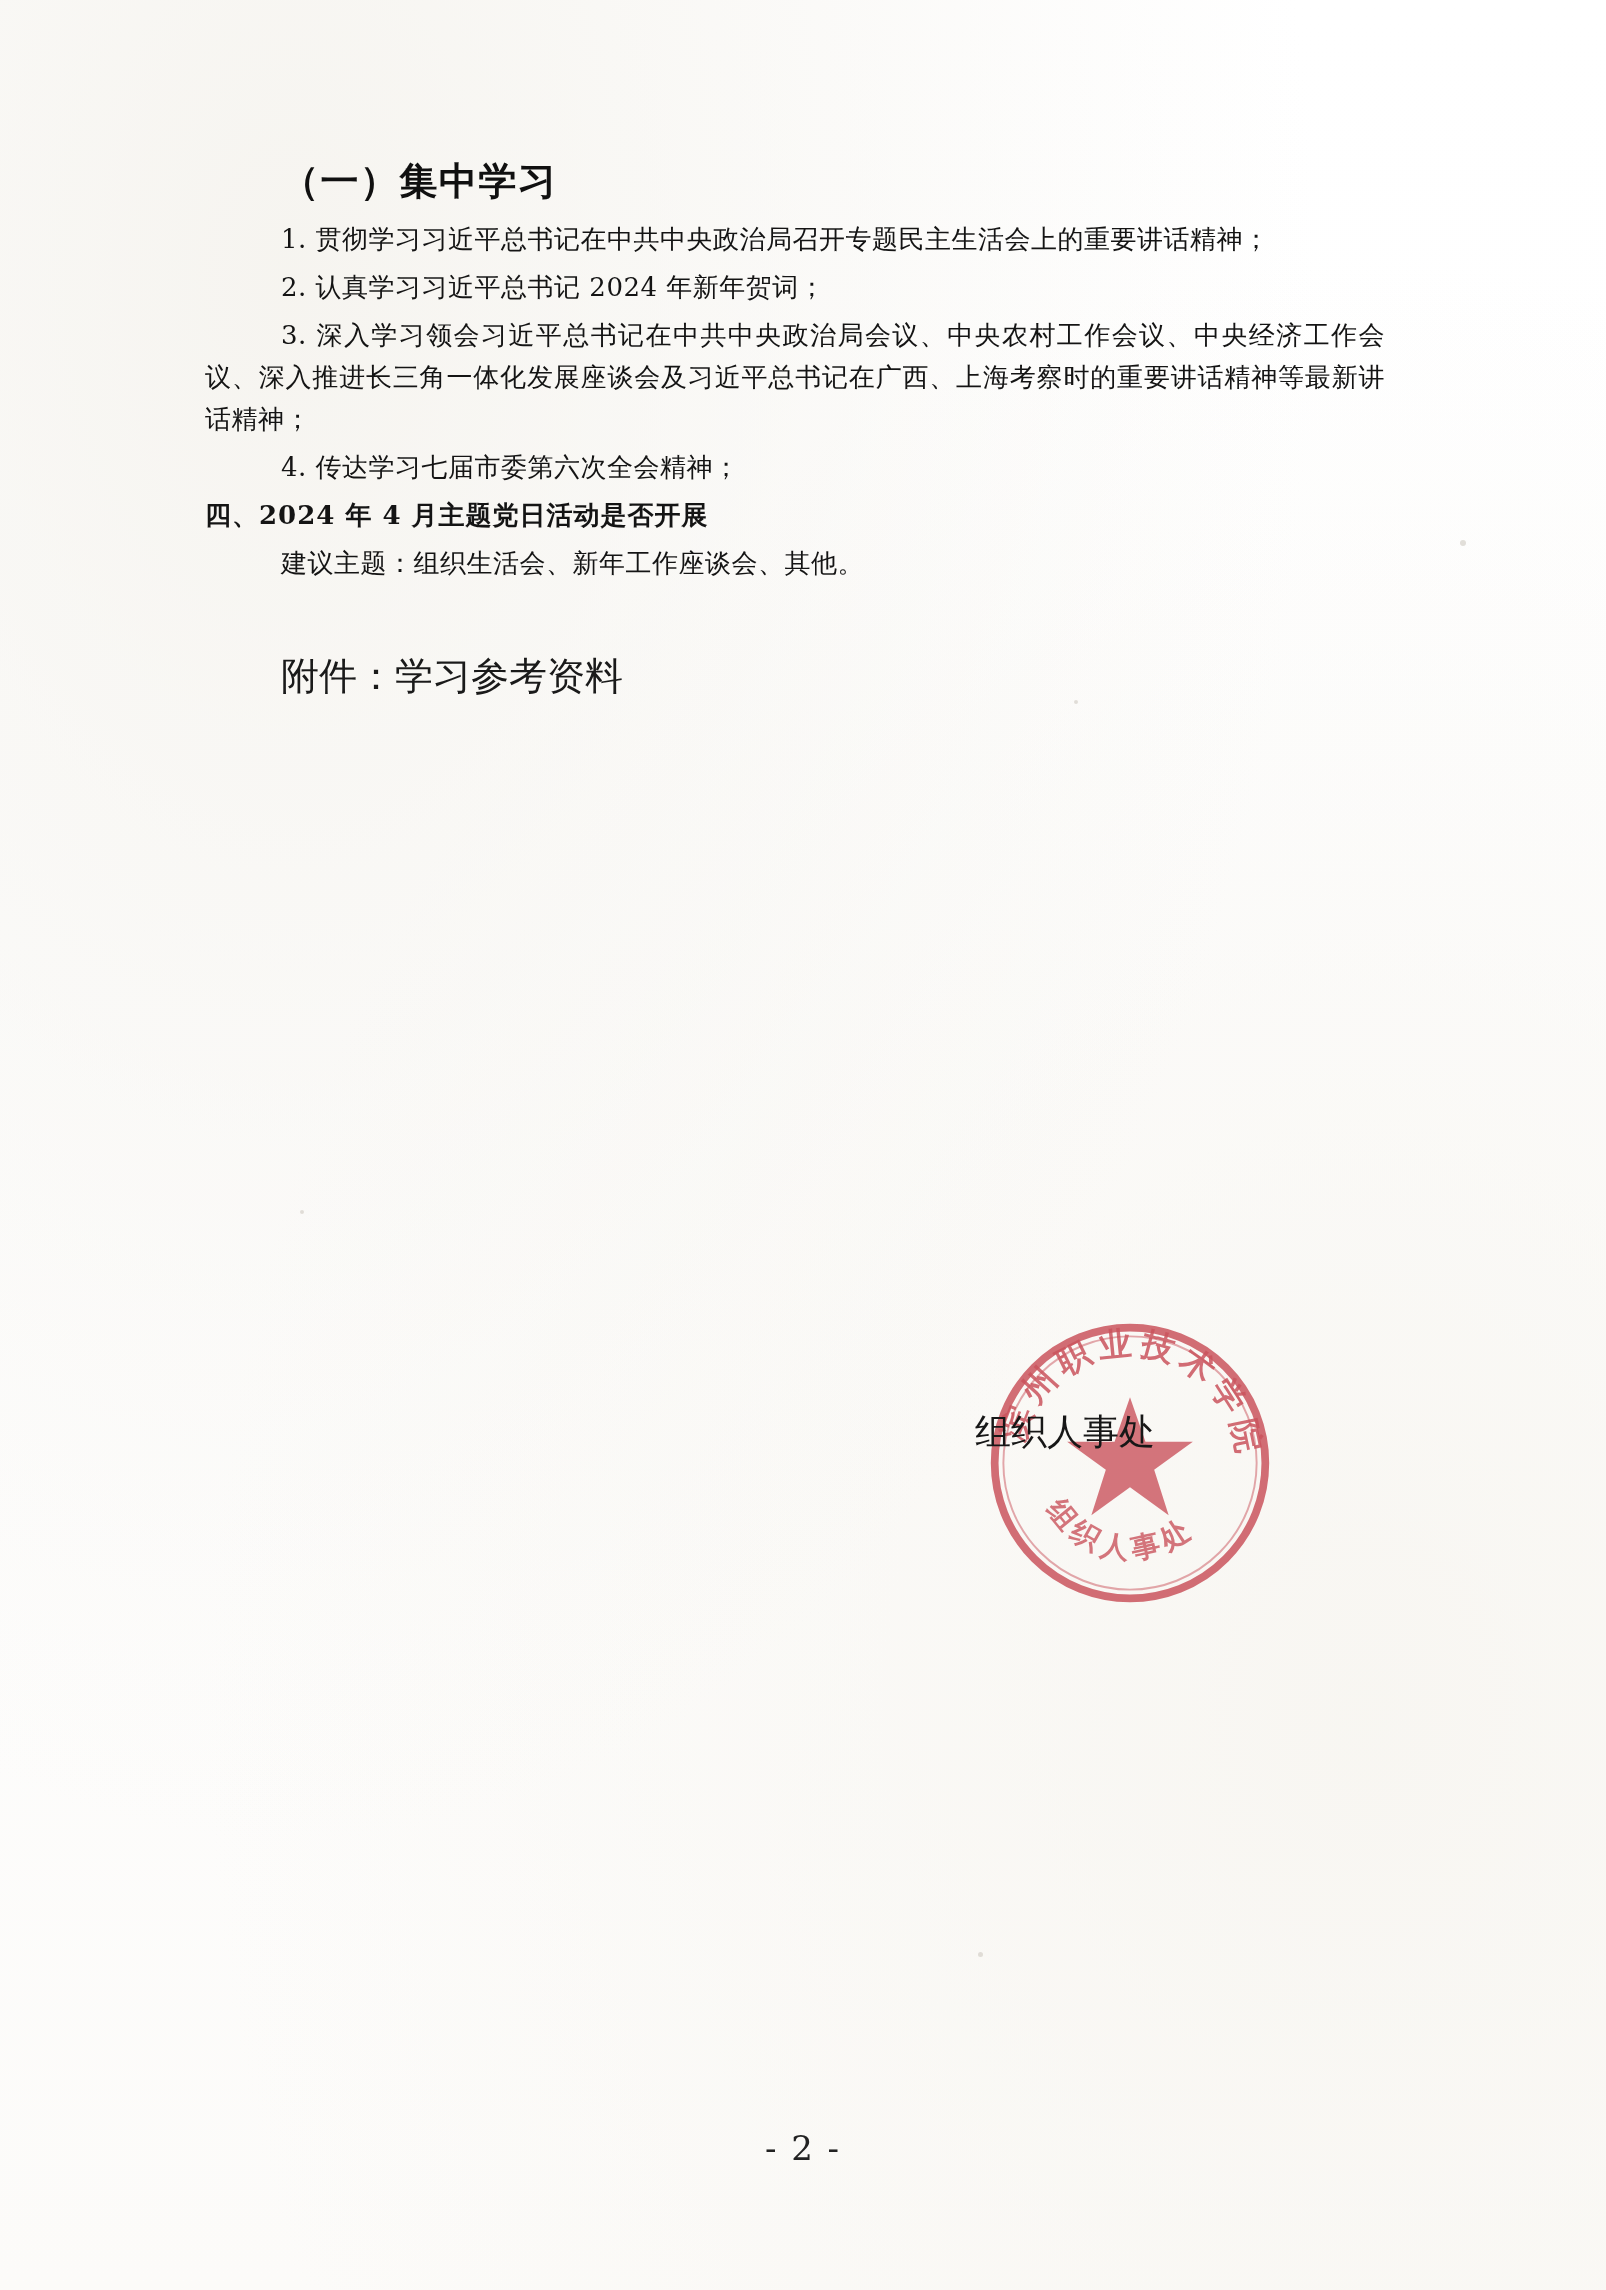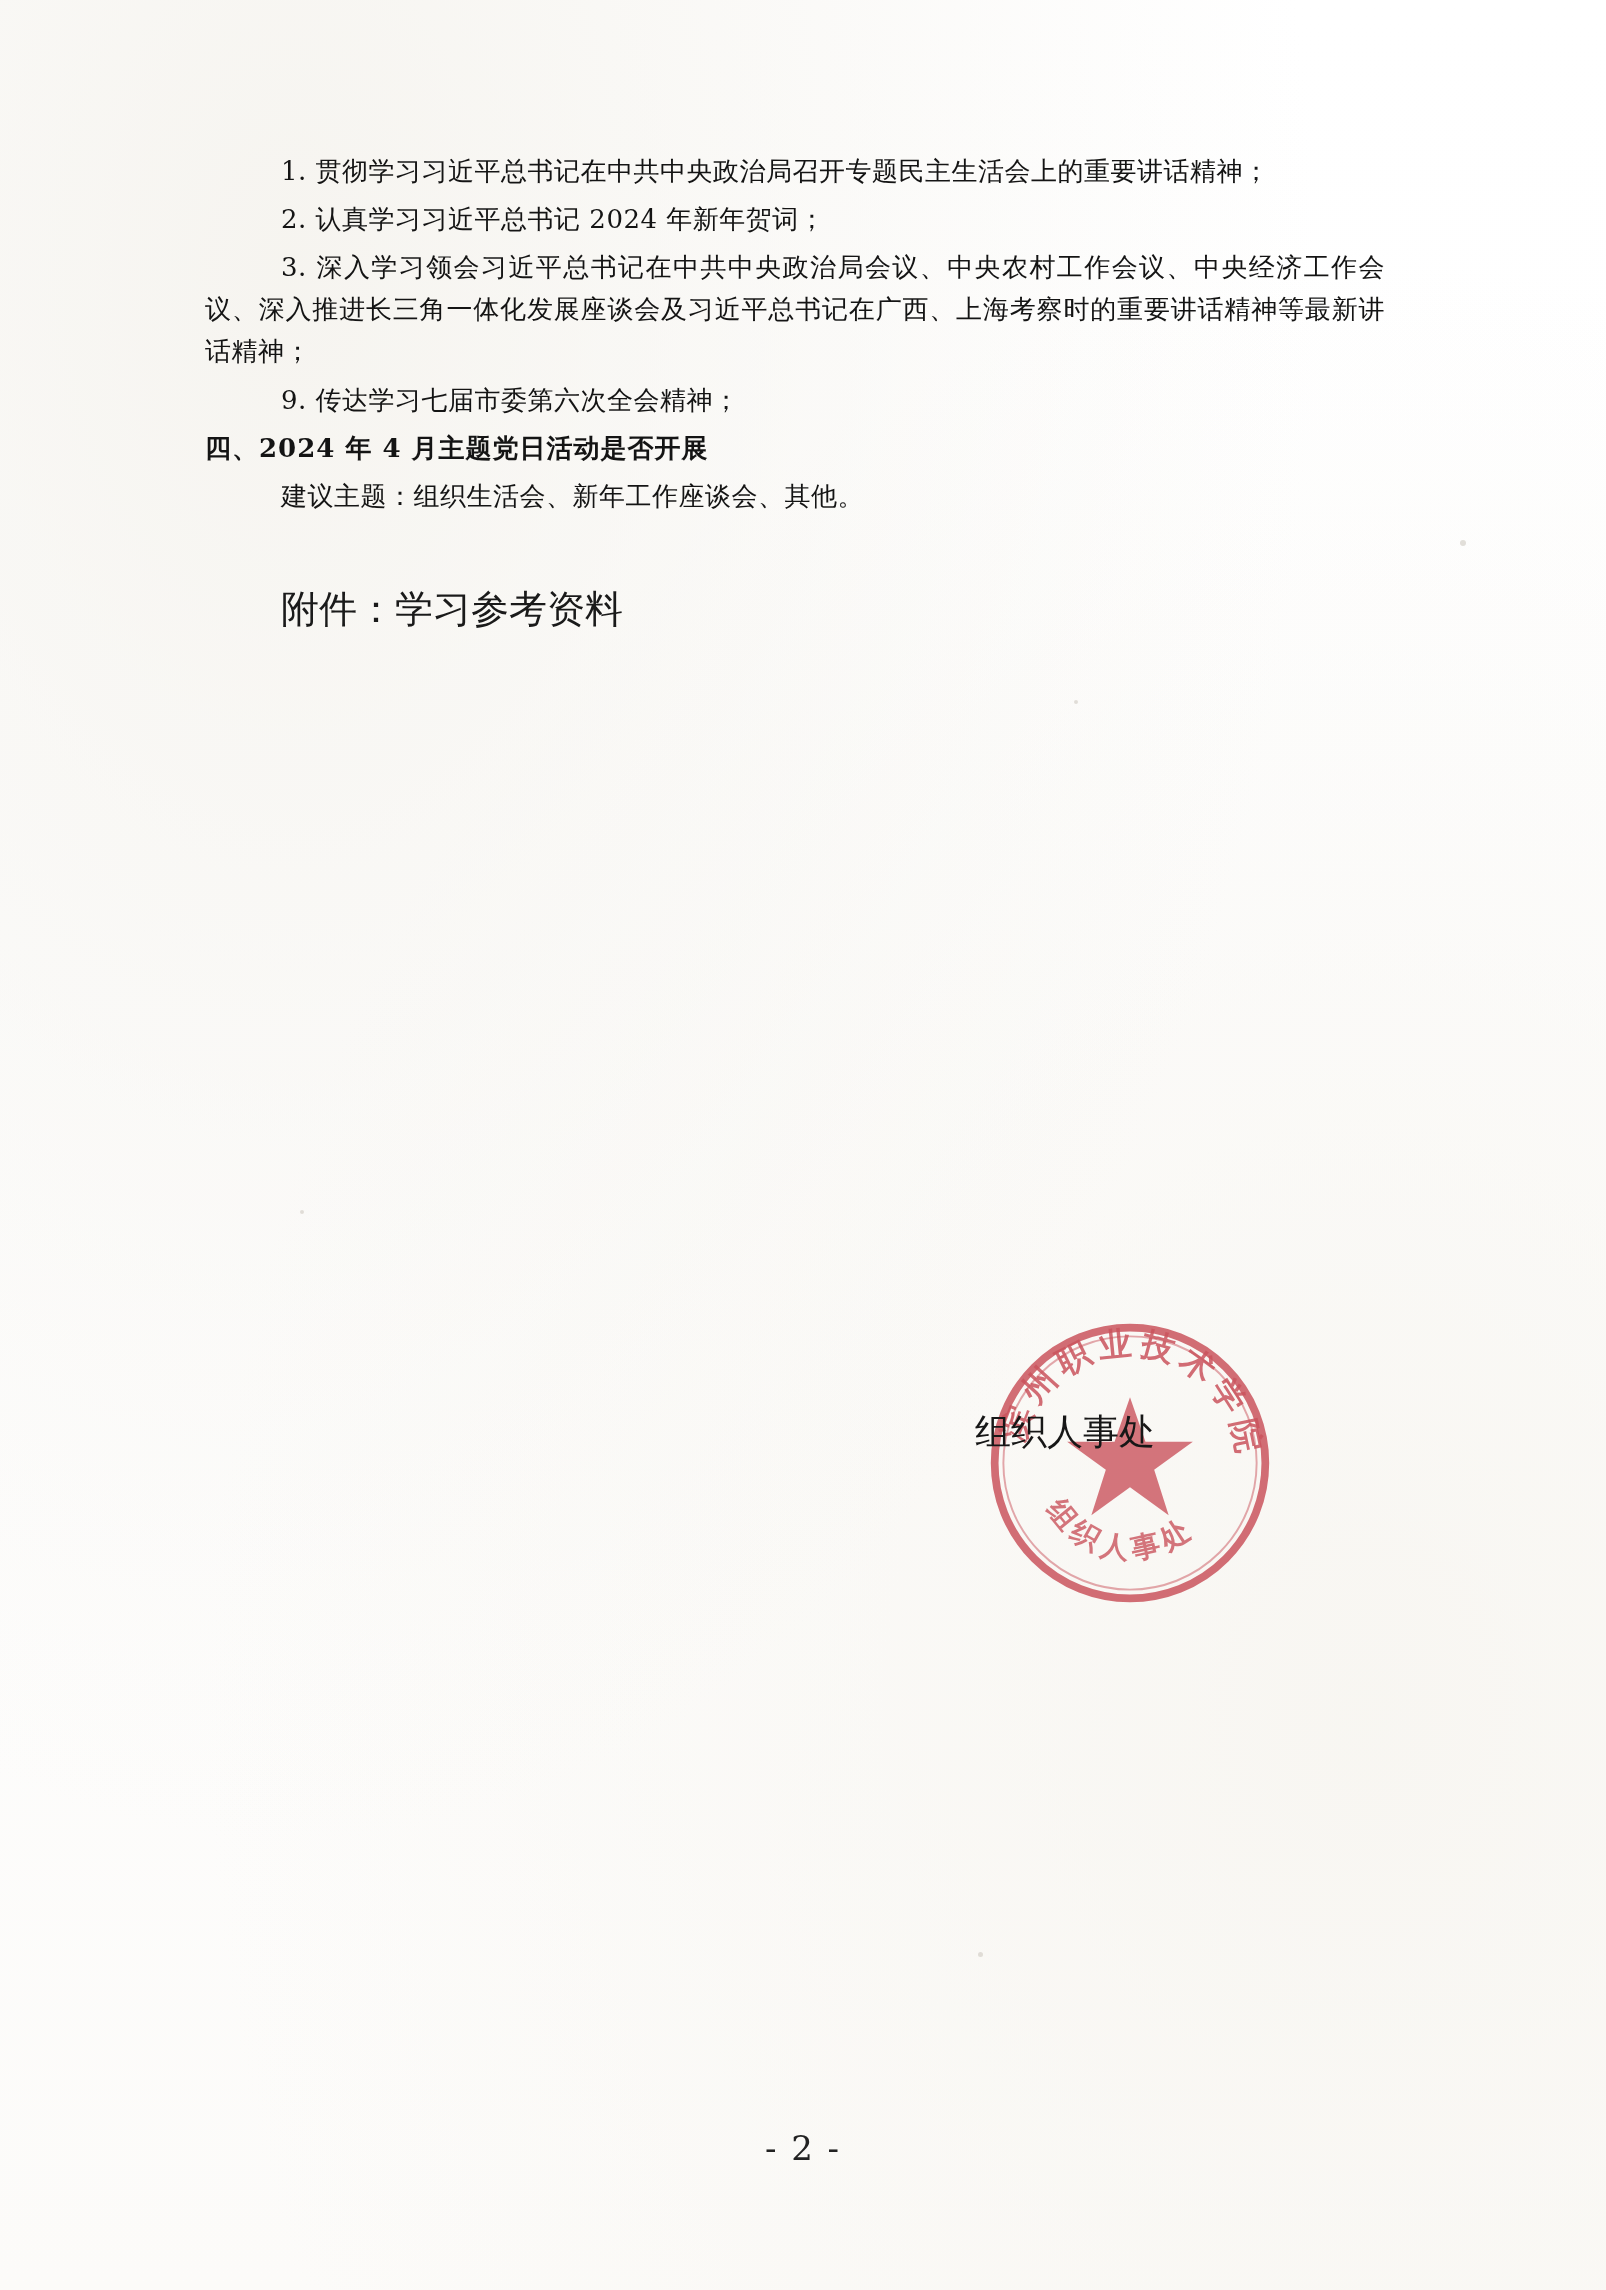--- a/index.html
+++ b/index.html
@@ -115,28 +115,29 @@
 <div class="page">
   <div class="scan-tint"></div>
 
   <div class="edge-mark" style="left:1460px; top:540px;"></div>
   <div class="edge-mark" style="left:1074px; top:700px; width:4px; height:4px;"></div>
   <div class="edge-mark" style="left:978px; top:1952px; width:5px; height:5px;"></div>
   <div class="edge-mark" style="left:300px; top:1210px; width:4px; height:4px;"></div>
 
   <div class="content">
 
+    <p class="section-label">（一）集中学习</p>
 
     <p class="para indent">1. 贯彻学习习近平总书记在中共中央政治局召开专题民主生活会上的重要讲话精神；</p>
 
     <p class="para indent">2. 认真学习习近平总书记 2024 年新年贺词；</p>
 
     <p class="para indent">3. 深入学习领会习近平总书记在中共中央政治局会议、中央农村工作会议、中央经济工作会议、深入推进长三角一体化发展座谈会及习近平总书记在广西、上海考察时的重要讲话精神等最新讲话精神；</p>
 
-    <p class="para indent">9. 传达学习七届市委第六次全会精神；</p>
+    <p class="para indent">4. 传达学习七届市委第六次全会精神；</p>
 
 
 
     <p class="para heading-bold">四、2024 年 4 月主题党日活动是否开展</p>
 
     <p class="para indent">建议主题：组织生活会、新年工作座谈会、其他。</p>
 
     <div class="spacer-md"></div>
 
     <p class="attachment">附件：学习参考资料</p>

